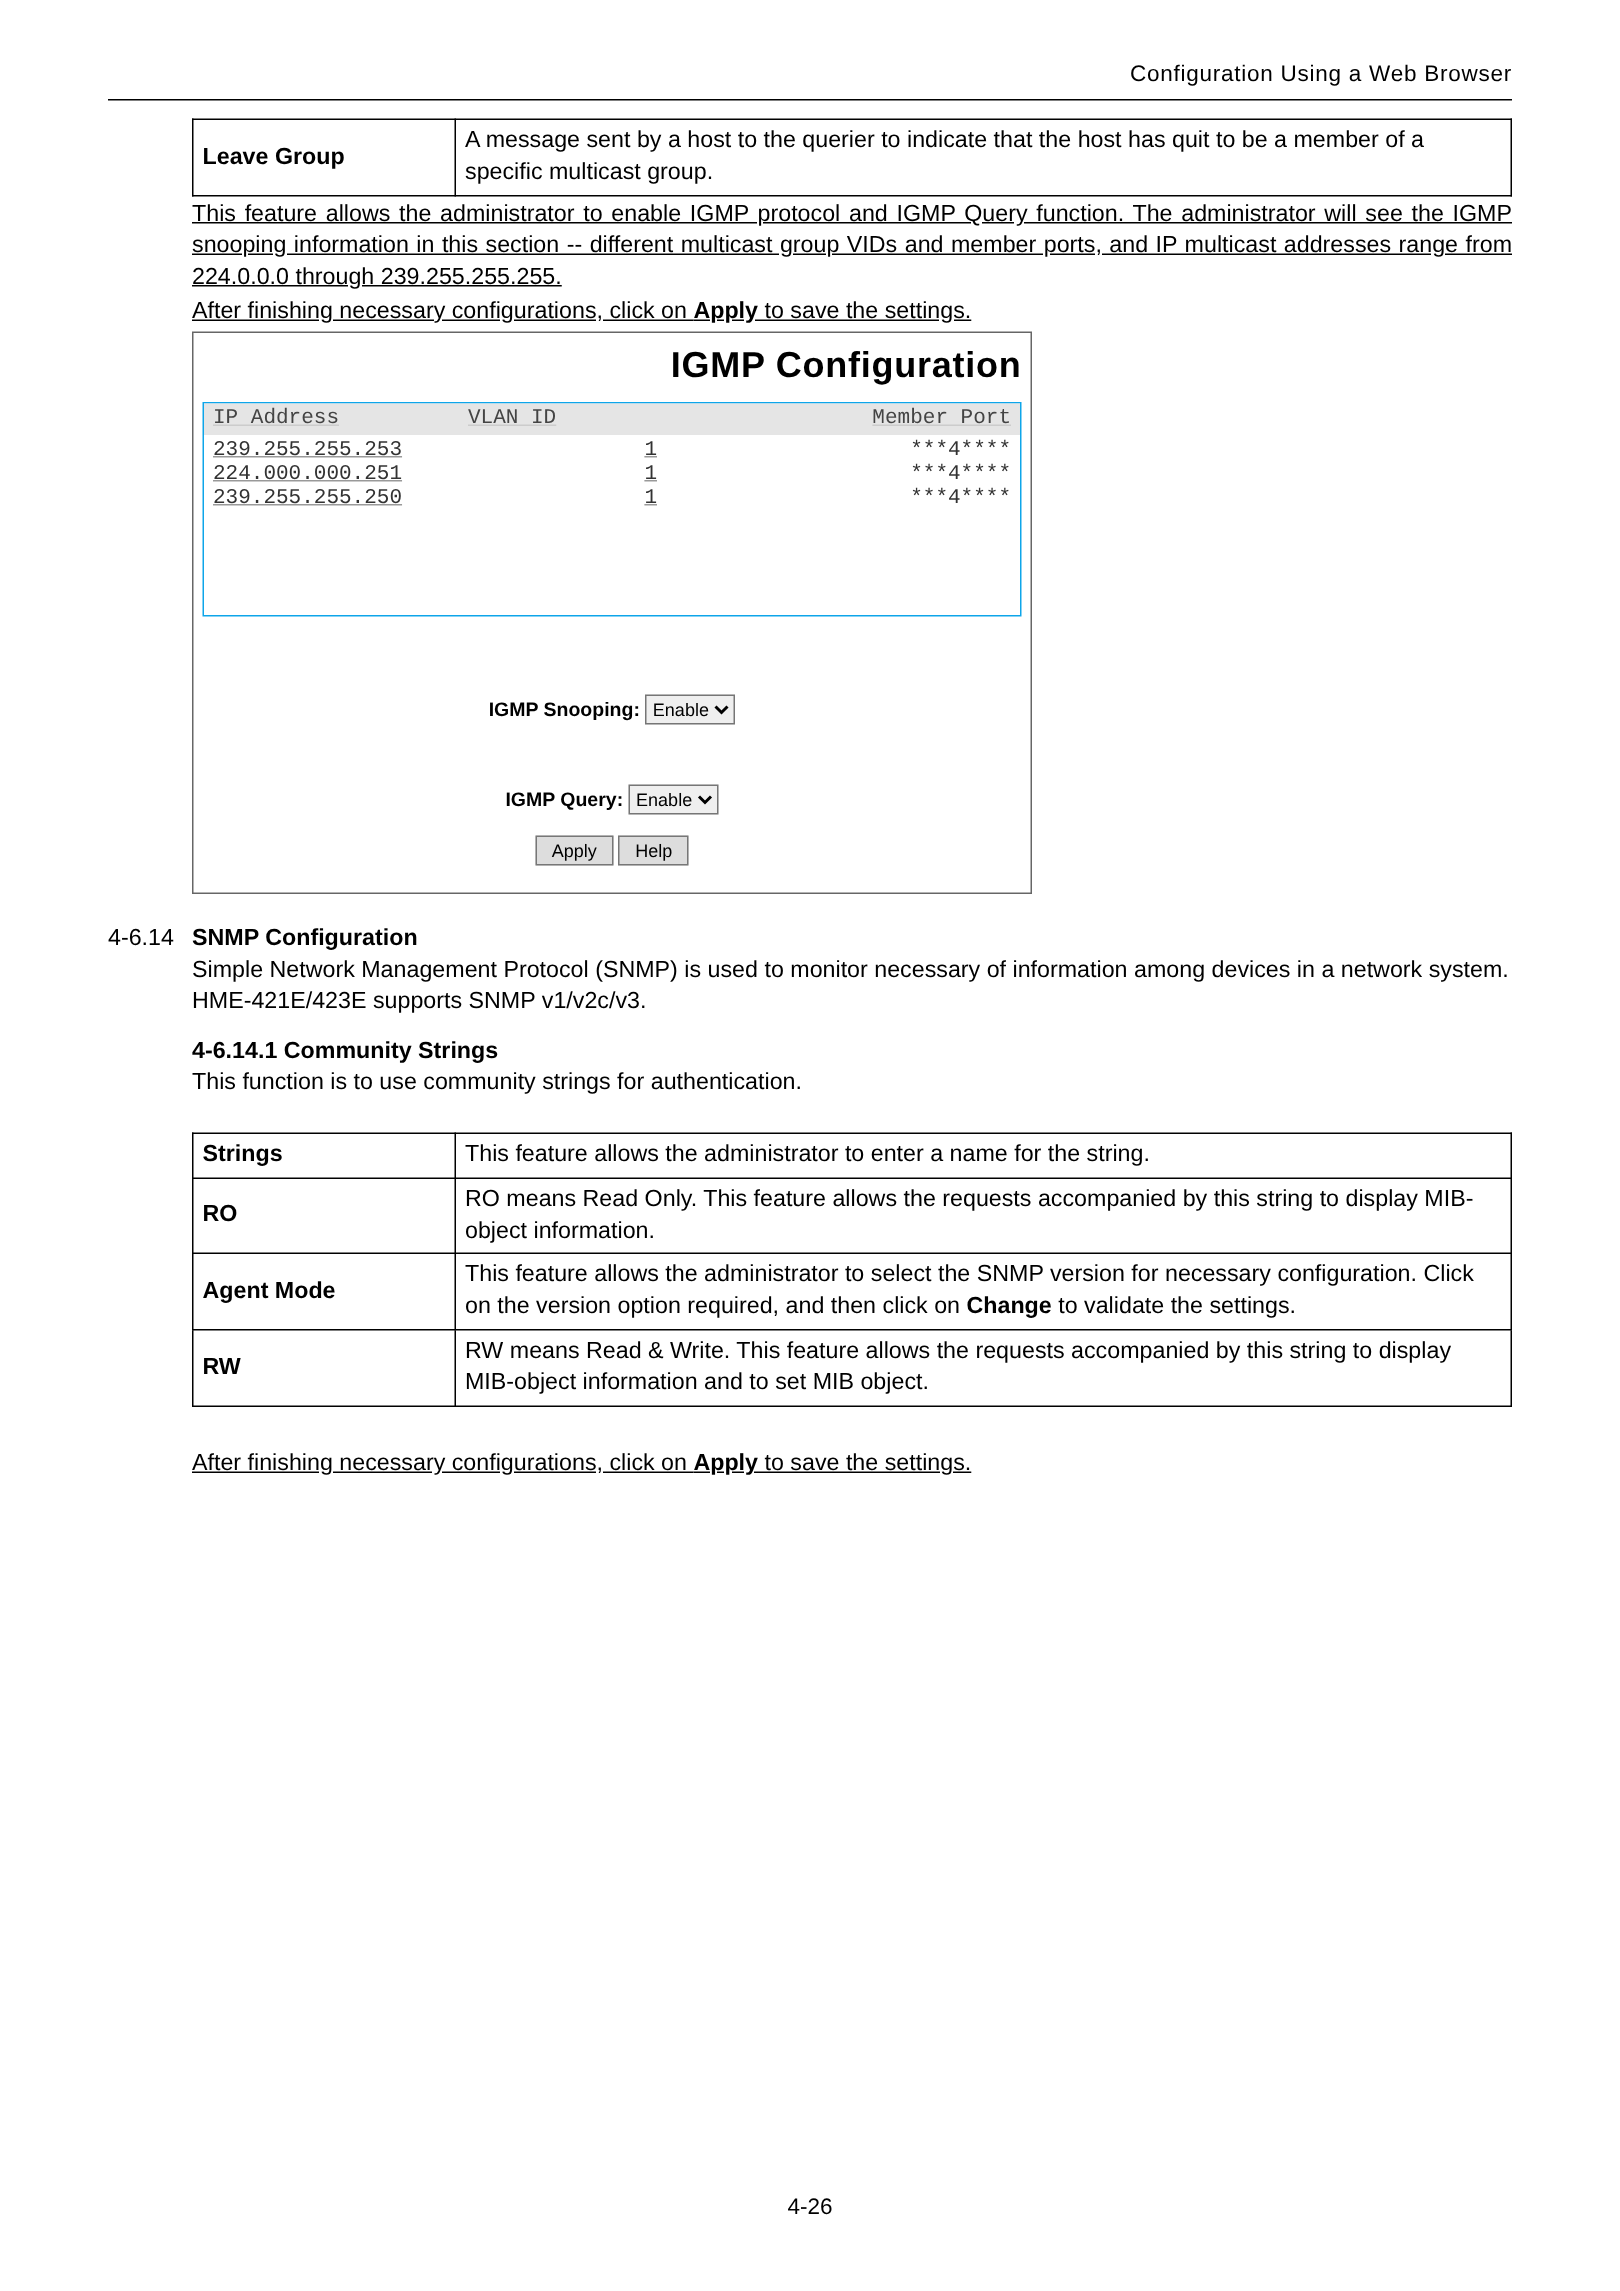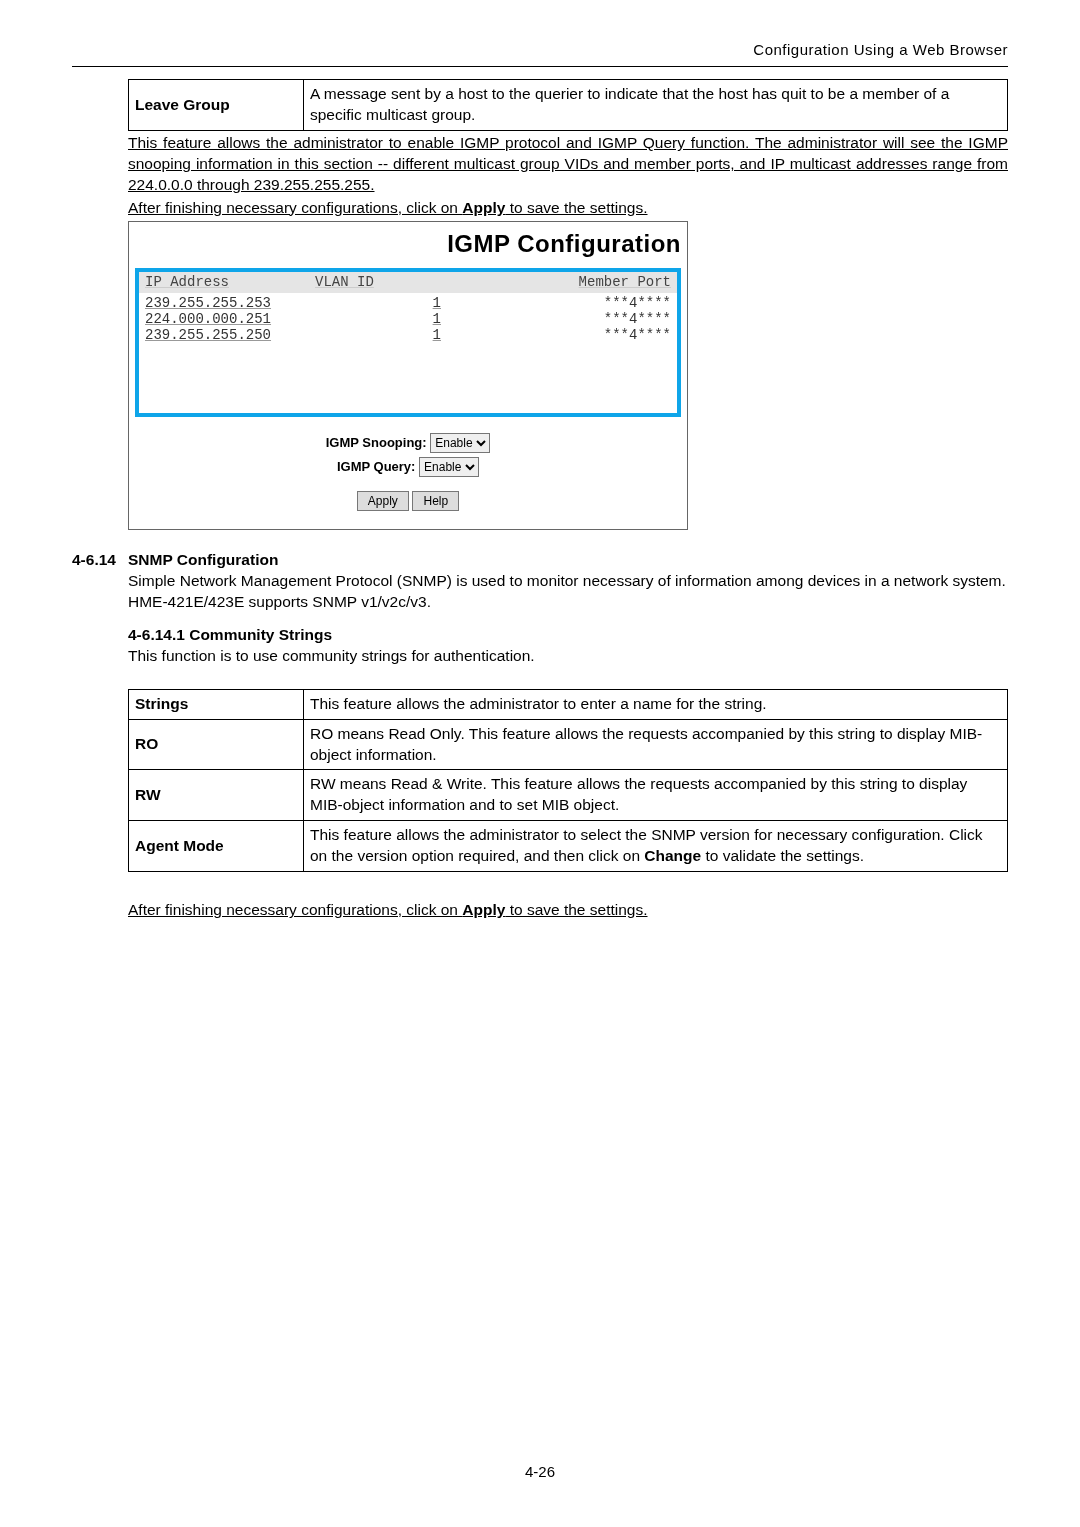--- a/index.html
+++ b/index.html
@@ -64,21 +64,21 @@
   .panel-title {
     text-align: right;
     font-size: 24px;
     font-weight: bold;
     letter-spacing: .5px;
     font-family: Arial, sans-serif;
     padding: 2px 0 8px 0;
   }
   .listbox {
     width: 100%;
-    border: 4px solid #0ea5e9;
+    border: 1px solid #0ea5e9;
     font-family: "Courier New", monospace;
     font-size: 14px;
     color: #333;
   }
   .listbox .head {
     display: flex;
     background: #e5e5e5;
     padding: 1px 4px;
   }
   .listbox .rows {
@@ -102,34 +102,35 @@
     font-family: Verdana, Arial, sans-serif;
     font-size: 13px;
   }
   .form-line { margin: 4px 0; }
   .form-line b { font-weight: bold; }
   .sel {
     font-family: Verdana, Arial, sans-serif;
     font-size: 12px;
     background:#efefef;
     height: 20px;
+    margin-top: 36px;
   }
   .btnrow { margin-top: 14px; }
   .btn {
     font-family: Verdana, Arial, sans-serif;
     font-size: 12px;
     background: #dddddd;
     border: 1px solid #777;
     padding: 2px 10px;
     cursor: pointer;
   }
 
   
   .sec-row { display:flex; margin-top: 20px; }
-  .sec-num { width: 56px; font-weight: bold; }
+  .sec-num { width: 56px; font-weight: normal; }
   .sec-ttl { font-weight: bold; }
 
   .sub-row { margin-top:12px; }
   .sub-ttl { font-weight: bold; }
 
   .page-num {
     position: absolute;
     bottom: 45px;
     left: 0; right: 0;
     text-align: center;
@@ -228,29 +229,29 @@
       <tbody>
           <tr>
         <td class="label">Strings</td>
         <td>This feature allows the administrator to enter a name for the string.</td>
       </tr>
       <tr>
         <td class="label">RO</td>
         <td>RO means Read Only. This feature allows the requests accompanied by this string to display MIB-object information.</td>
       </tr>
       <tr>
-        <td class="label">RW</td>
-        <td>RW means Read &amp; Write. This feature allows the requests accompanied by this string to display MIB-object information and to set MIB object.</td>
-      </tr>
-      <tr>
         <td class="label">Agent Mode</td>
         <td>
           <span>This feature allows the administrator to select the SNMP version for necessary configuration. Click on the version option required, and then click on </span><b>Change</b><span> to validate the settings.</span>
         </td>
       </tr>
+      <tr>
+        <td class="label">RW</td>
+        <td>RW means Read &amp; Write. This feature allows the requests accompanied by this string to display MIB-object information and to set MIB object.</td>
+      </tr>
     </tbody>
       </table>
 
     <p class="para" style="margin-top:28px">
       <span>After finishing necessary configurations, click on </span><b>Apply</b><span> to save the settings.</span>
     </p>
 
   </div>
 
   <div class="page-num">4-26</div>

